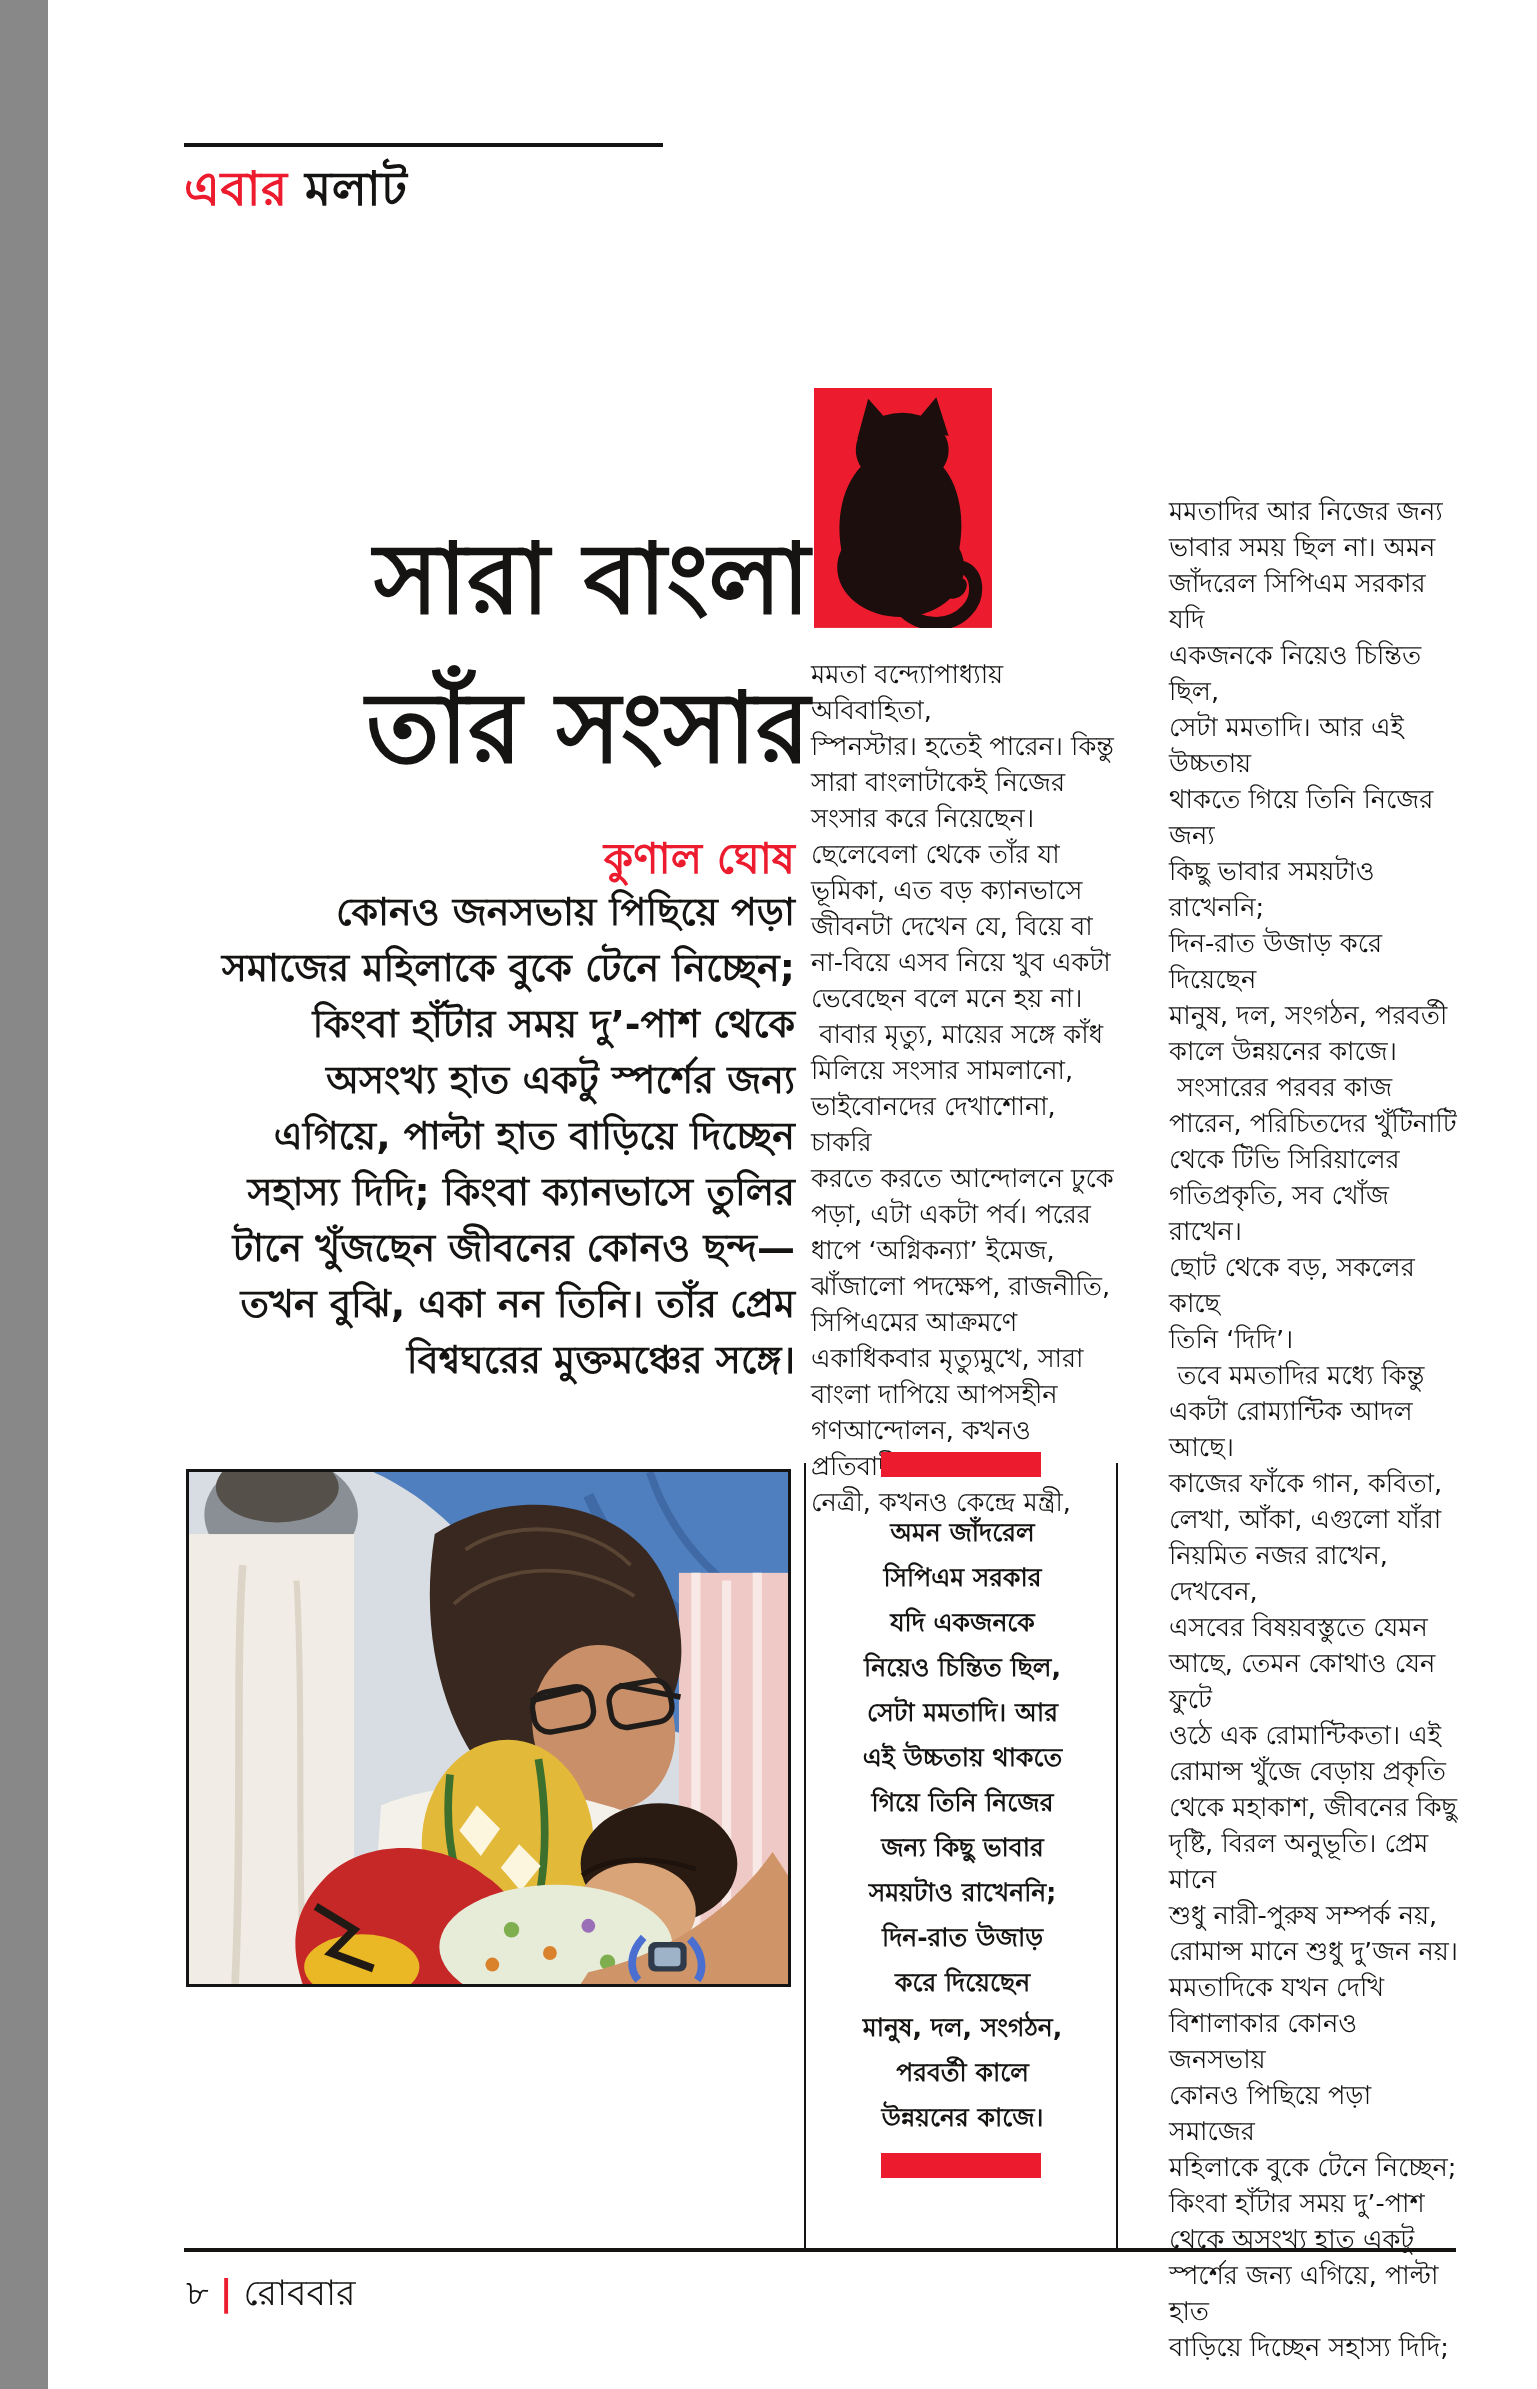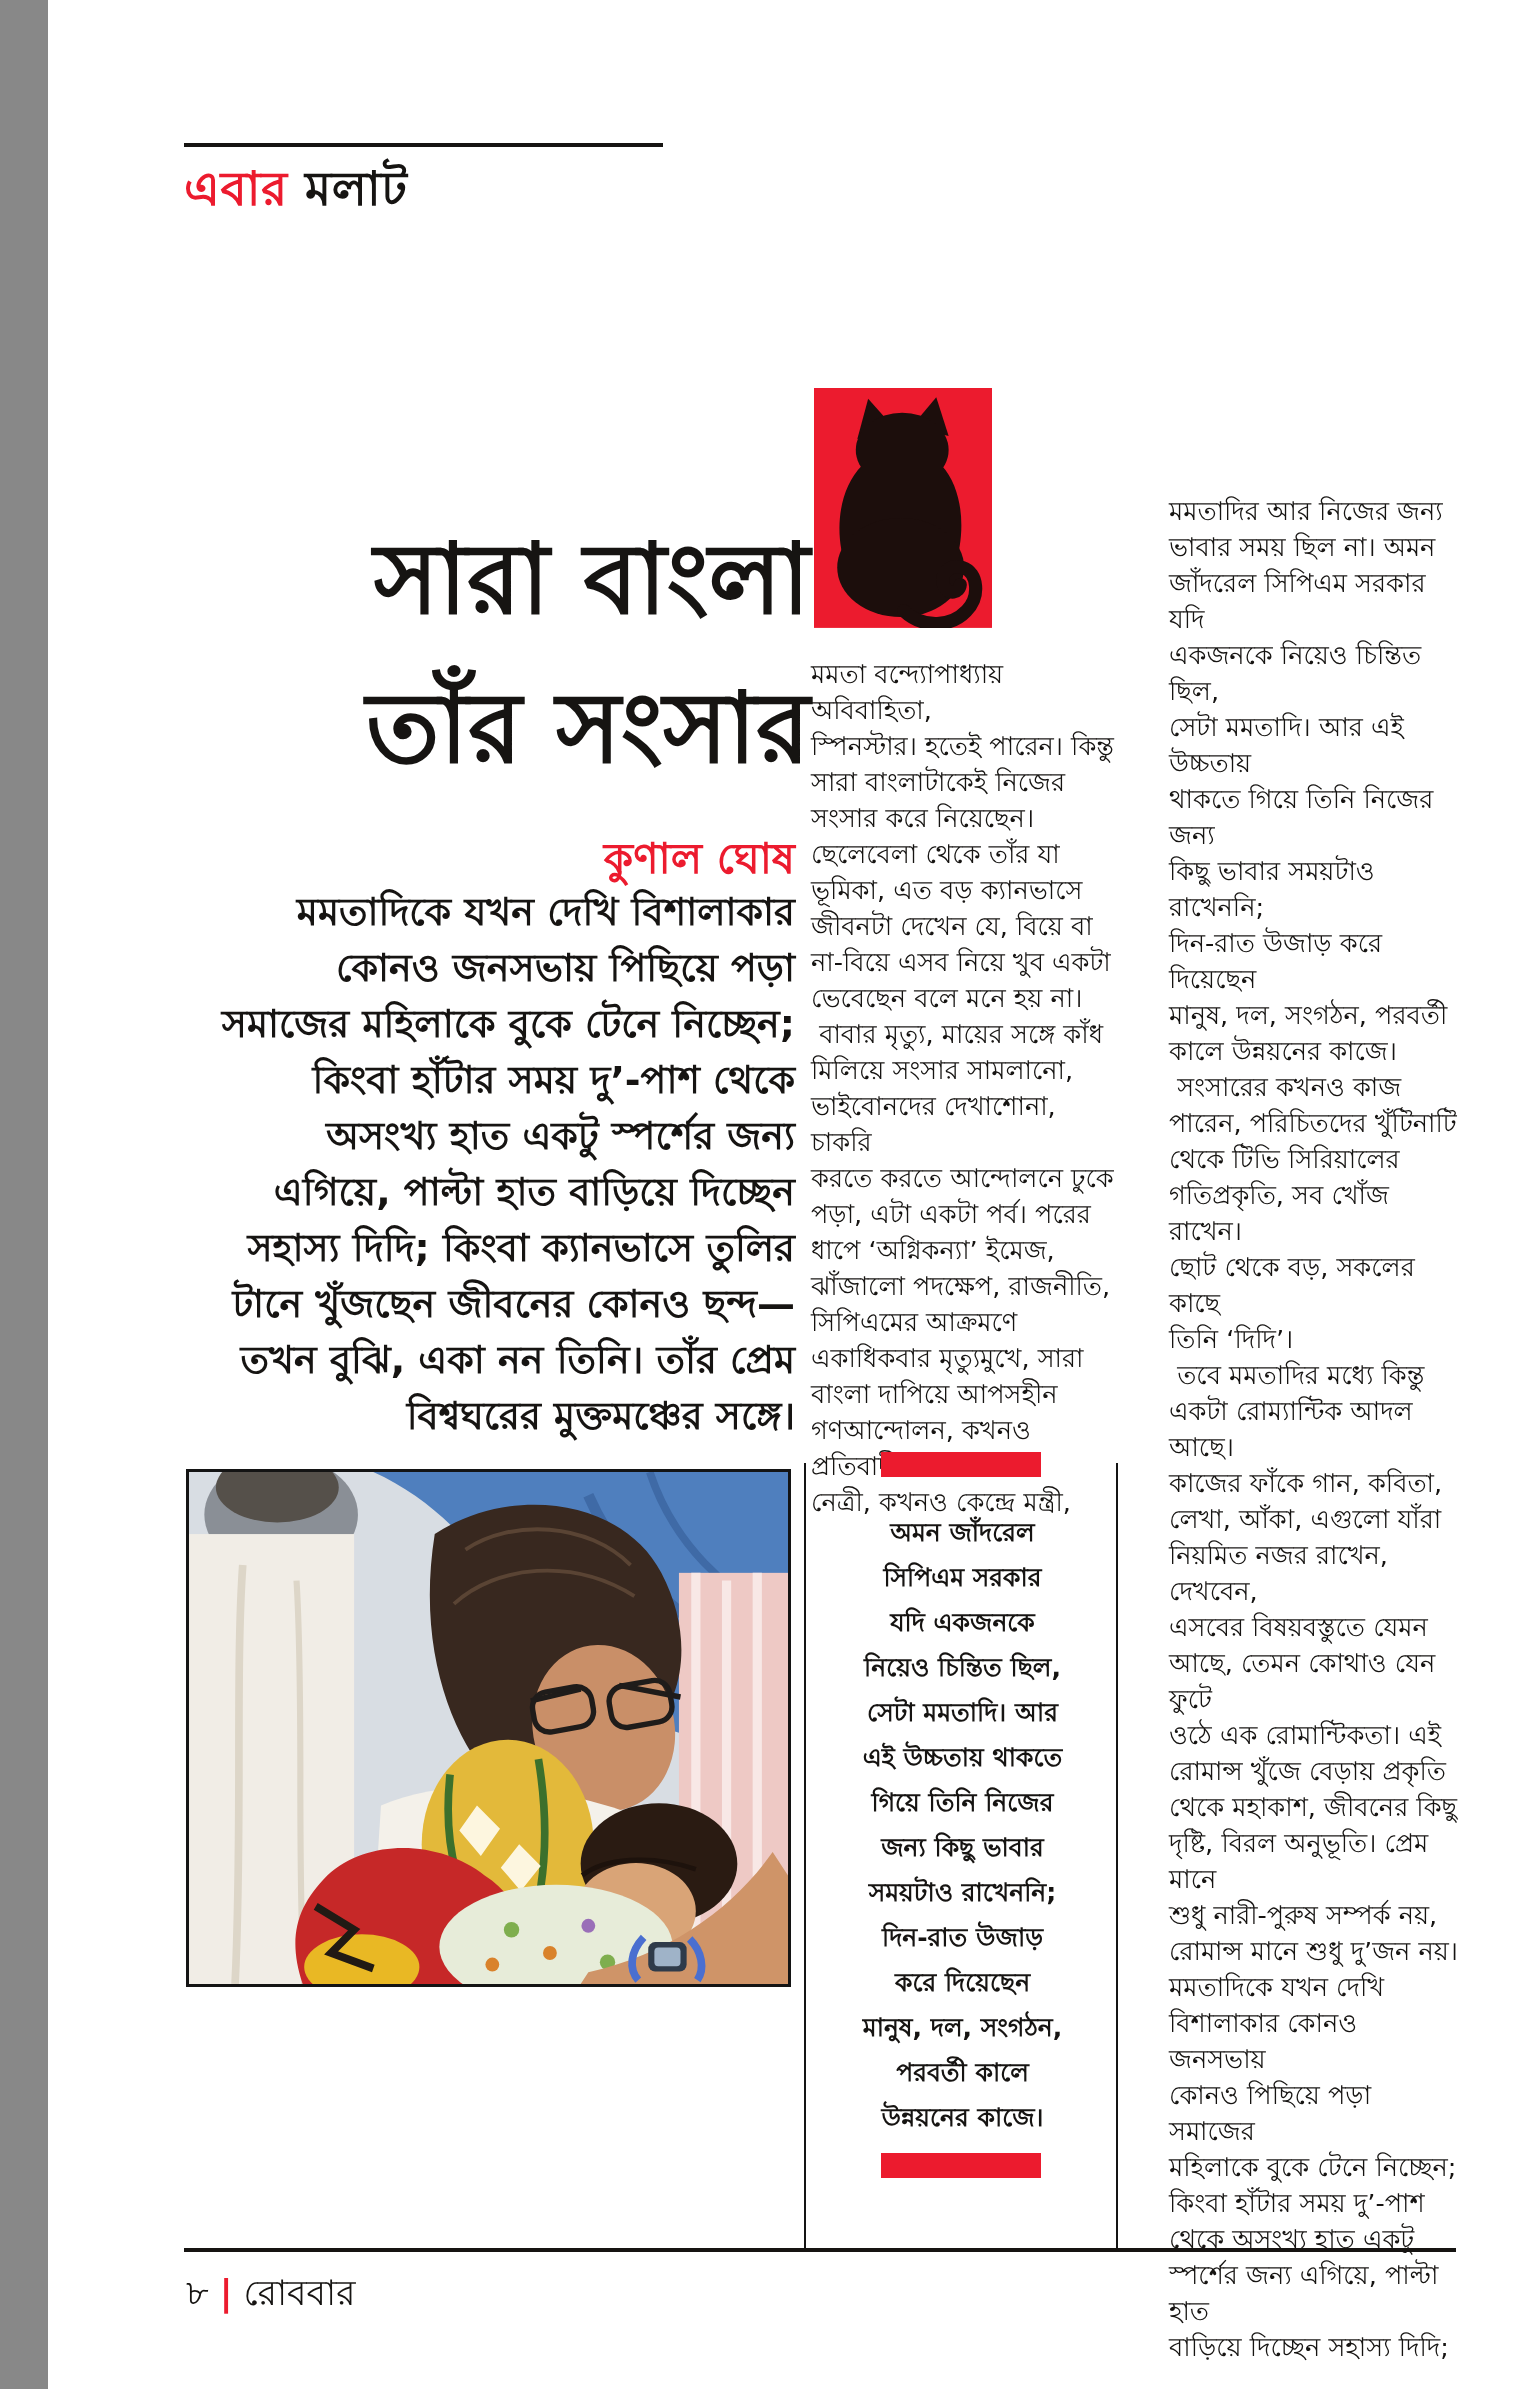--- a/index.html
+++ b/index.html
@@ -57,21 +57,20 @@
   </div>
 
   <div class="abs headline">
       <div>সারা বাংলা</div>
       <div>তাঁর সংসার</div>
     </div>
 
   <div class="abs byline">কুণাল ঘোষ</div>
 
   <div class="abs intro">
-      <div>মমতাদিকে যখন দেখি বিশালাকার</div>
       <div>কোনও জনসভায় পিছিয়ে পড়া</div>
       <div>সমাজের মহিলাকে বুকে টেনে নিচ্ছেন;</div>
       <div>কিংবা হাঁটার সময় দু’-পাশ থেকে</div>
       <div>অসংখ্য হাত একটু স্পর্শের জন্য</div>
       <div>এগিয়ে, পাল্টা হাত বাড়িয়ে দিচ্ছেন</div>
       <div>সহাস্য দিদি; কিংবা ক্যানভাসে তুলির</div>
       <div>টানে খুঁজছেন জীবনের কোনও ছন্দ—</div>
       <div>তখন বুঝি, একা নন তিনি। তাঁর প্রেম</div>
       <div>বিশ্বঘরের মুক্তমঞ্চের সঙ্গে।</div>
     </div>
@@ -182,21 +181,21 @@
       <div>মমতাদির আর নিজের জন্য</div>
       <div>ভাবার সময় ছিল না। অমন</div>
       <div>জাঁদরেল সিপিএম সরকার যদি</div>
       <div>একজনকে নিয়েও চিন্তিত ছিল,</div>
       <div>সেটা মমতাদি। আর এই উচ্চতায়</div>
       <div>থাকতে গিয়ে তিনি নিজের জন্য</div>
       <div>কিছু ভাবার সময়টাও রাখেননি;</div>
       <div>দিন-রাত উজাড় করে দিয়েছেন</div>
       <div>মানুষ, দল, সংগঠন, পরবর্তী</div>
       <div>কালে উন্নয়নের কাজে।</div>
-      <div> সংসারের কখনও কাজ</div>
+      <div> সংসারের পরবর কাজ</div>
       <div>পারেন, পরিচিতদের খুঁটিনাটি</div>
       <div>থেকে টিভি সিরিয়ালের</div>
       <div>গতিপ্রকৃতি, সব খোঁজ রাখেন।</div>
       <div>ছোট থেকে বড়, সকলের কাছে</div>
       <div>তিনি ‘দিদি’।</div>
       <div> তবে মমতাদির মধ্যে কিন্তু</div>
       <div>একটা রোম্যান্টিক আদল আছে।</div>
       <div>কাজের ফাঁকে গান, কবিতা,</div>
       <div>লেখা, আঁকা, এগুলো যাঁরা</div>
       <div>নিয়মিত নজর রাখেন, দেখবেন,</div>

